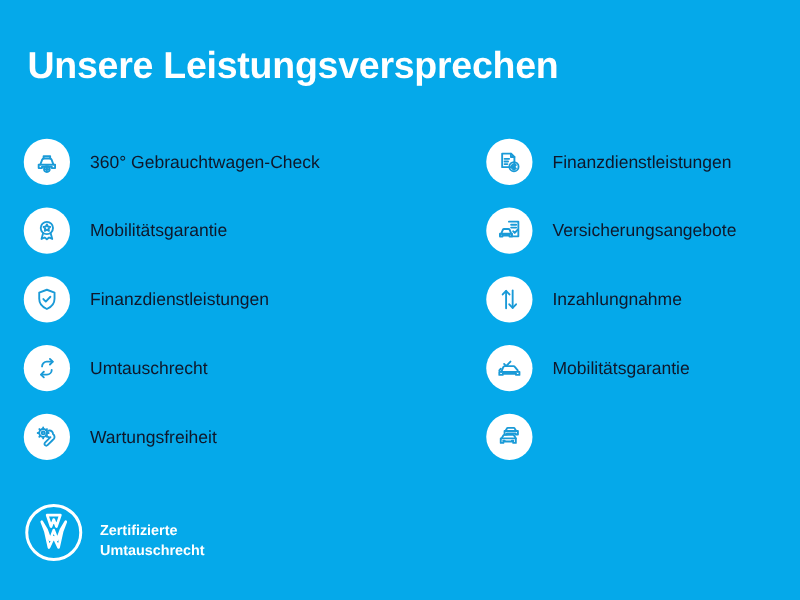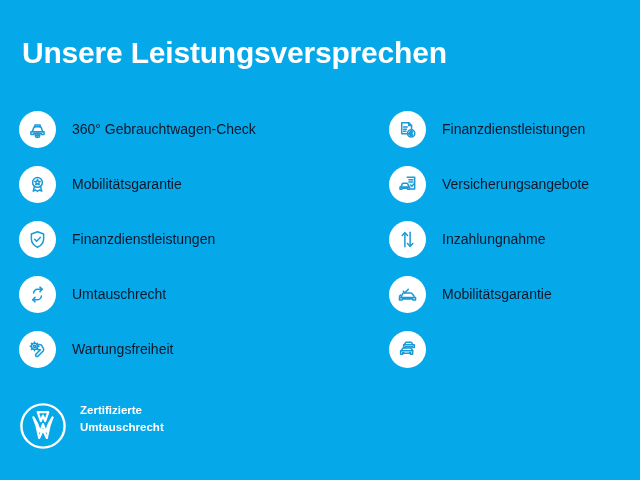--- a/index.html
+++ b/index.html
@@ -84,21 +84,21 @@
     line-height: 1.2;
     white-space: nowrap;
   }
 
   
   .brand {
     position: absolute;
     left: 19px;
     top: 402px;
     display: flex;
-    align-items: flex-start;
+    align-items: flex-end;
   }
   .vw-logo {
     width: 48px;
     height: 48px;
     flex: 0 0 auto;
   }
   .vw-logo svg {
     width: 48px;
     height: 48px;
     display: block;

